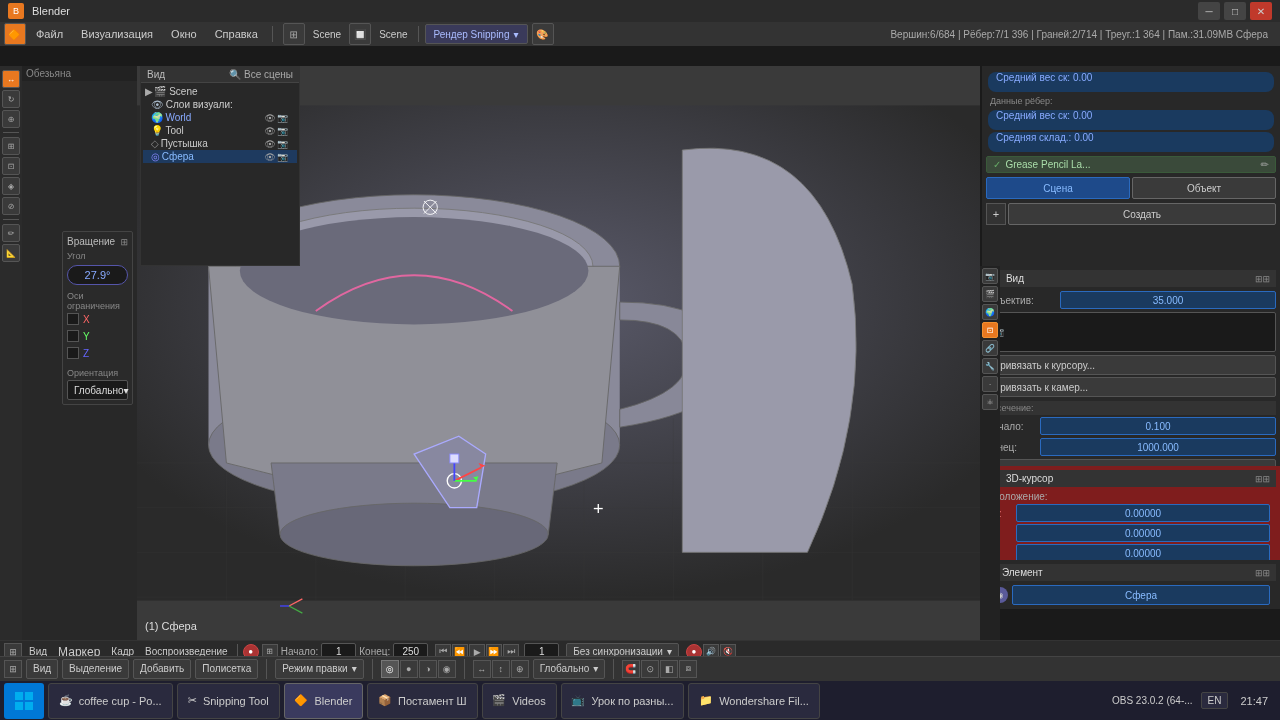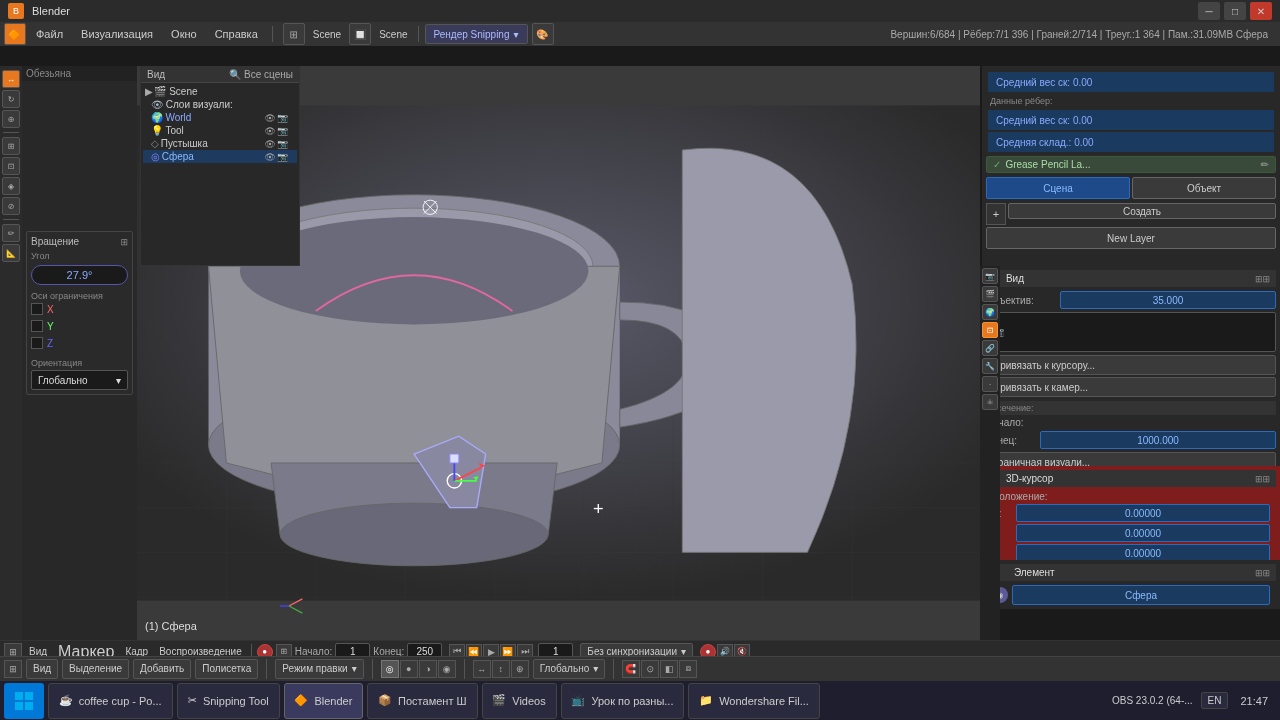--- a/index.html
+++ b/index.html
@@ -36,21 +36,21 @@
     .panel-label { font-size: 10px; color: #888; padding: 2px 4px; background: #222; margin-bottom: 2px; }
     .checkbox-row { display: flex; align-items: center; gap: 4px; margin-bottom: 3px; }
     .small-checkbox { width: 12px; height: 12px; border: 1px solid #555; background: #1a1a1a; }
     .angle-display { background: #1a1a1a; border: 1px solid #5555aa; color: #88aaff; height: 20px; display: flex; align-items: center; justify-content: center; font-size: 11px; border-radius: 10px; width: 100%; margin-top: 2px; }
 
     
     .viewport { position: absolute; top: 66px; left: 137px; right: 300px; bottom: 80px; background: #3a3a3a; overflow: hidden; }
     .viewport-label { position: absolute; top: 4px; left: 8px; font-size: 11px; color: #ddd; z-index: 10; }
 
     
-    .data-bar { background: #1a3a5f; height: 20px; display: flex; align-items: center; justify-content: space-between; padding: 0 8px; margin: 2px; border-radius: 0; font-size: 10px; color: #88aaff; cursor: pointer; }
+    .data-bar { background: #1a3a5f; height: 20px; display: flex; justify-content: space-between; padding: 0 8px; margin: 2px; border-radius: 8px; font-size: 10px; color: #88aaff; cursor: pointer; }
 
     
     .bottom-toolbar { position: absolute; bottom: 40px; left: 0; right: 0; height: 24px; background: #333; display: flex; align-items: center; padding: 0 4px; gap: 4px; z-index: 99; border-top: 1px solid #444; }
     .bottom-toolbar-btn { height: 20px; padding: 0 6px; background: #3a3a3a; border: 1px solid #555; color: #ccc; font-size: 10px; cursor: pointer; border-radius: 2px; display: flex; align-items: center; gap: 3px; }
 
     
     .viewport-svg { width: 100%; height: 100%; }
 
     
     ::-webkit-scrollbar { width: 6px; height: 6px; }
@@ -112,21 +112,21 @@
 
 <div class="left-panel">
   <div class="panel-label">Обезьяна</div>
 
   <div class="left-panel-content">
 
     <div style="display:flex;flex-direction:column;gap:2px;margin-top:4px;">
       <div style="font-size:9px;color:#888;transform:rotate(-90deg);transform-origin:left;writing-mode:vertical-rl;height:60px;padding:2px;">Инструменты</div>
     </div>
 
-    <div style="margin-top:80px;">
+    <div style="margin-top:80px;margin-left:36px;">
       <div style="background:#2a2a2a;border:1px solid #444;border-radius:2px;padding:4px;">
         <div style="display:flex;align-items:center;justify-content:space-between;margin-bottom:4px;">
           <span style="font-size:10px;color:#bbb;">Вращение</span>
           <span style="font-size:9px;color:#888;">⊞</span>
         </div>
         <div style="font-size:9px;color:#888;margin-bottom:4px;">Угол</div>
         <div class="angle-display">27.9°</div>
 
         <div style="margin-top:6px;font-size:9px;color:#888;">Оси ограничения</div>
         <div style="display:flex;flex-direction:column;gap:2px;margin-top:2px;">
@@ -260,25 +260,24 @@
     
     
     <div style="display:flex;gap:2px;margin-top:4px;">
       <button style="flex:1;height:22px;background:#1e4a8a;border:1px solid #2a6abf;color:#88bbff;font-size:10px;cursor:pointer;border-radius:2px;">Сцена</button>
       <button style="flex:1;height:22px;background:#3a3a3a;border:1px solid #666;color:#ccc;font-size:10px;cursor:pointer;border-radius:2px;">Объект</button>
     </div>
     
     
     <div style="margin-top:4px;display:flex;gap:2px;">
       <div style="width:20px;height:22px;background:#333;border:1px solid #555;display:flex;align-items:center;justify-content:center;cursor:pointer;">+</div>
-      <button style="flex:1;height:16px;background:#3a3a3a;border:1px solid #666;color:#ccc;font-size:10px;cursor:pointer;border-radius:2px;">Создать</button>
-    </div>
-    
-    
-    <button style="width:100%;height:22px;background:#3a3a3a;border:1px solid #666;color:#ccc;font-size:10px;cursor:pointer;border-radius:2px;margin-top:2px;">New Layer</button>
+      <button style="flex:1;height:22px;background:#3a3a3a;border:1px solid #666;color:#ccc;font-size:10px;cursor:pointer;border-radius:2px;">Создать</button>
+    </div>
+    
+    
   </div>
 </div>
 
 <div style="position:absolute;top:266px;right:0;width:300px;background:#282828;border-left:2px solid #1a1a1a;padding:4px;z-index:44;">
   <div style="background:#333;padding:3px 6px;font-size:10px;color:#ddd;display:flex;align-items:center;justify-content:space-between;cursor:pointer;margin-bottom:4px;">
     <div style="display:flex;align-items:center;gap:4px;">
       <span style="color:#aaa;">▼</span>
       <span>Вид</span>
     </div>
     <span style="font-size:9px;color:#888;">⊞⊞</span>
@@ -297,20 +296,23 @@
   
   <button style="width:100%;height:20px;background:#3a3a3a;border:1px solid #555;color:#ccc;font-size:10px;cursor:pointer;border-radius:2px;text-align:left;padding:0 6px;margin-bottom:2px;">Привязать к курсору...</button>
   <button style="width:100%;height:20px;background:#3a3a3a;border:1px solid #555;color:#ccc;font-size:10px;cursor:pointer;border-radius:2px;text-align:left;padding:0 6px;margin-bottom:2px;">Привязать к камер...</button>
   
   
   <div style="background:#333;padding:2px 6px;font-size:9px;color:#888;margin:2px 0;">
     <span>Усечение:</span>
   </div>
   <div style="display:flex;align-items:center;gap:4px;margin-bottom:3px;">
     <span style="font-size:10px;color:#aaa;flex:0 0 50px;">Начало:</span>
+    <div style="flex:1;height:18px;background:#1a3a5f;border:1px solid #2a6abf;color:#88bbff;font-size:10px;display:flex;align-items:center;justify-content:center;border-radius:2px;">
+      <span>0.100</span>
+    </div>
   </div>
   <div style="display:flex;align-items:center;gap:4px;margin-bottom:3px;">
     <span style="font-size:10px;color:#aaa;flex:0 0 50px;">Конец:</span>
     <div style="flex:1;height:18px;background:#1a3a5f;border:1px solid #2a6abf;color:#88bbff;font-size:10px;display:flex;align-items:center;justify-content:center;border-radius:2px;">
       <span>1000.000</span>
     </div>
   </div>
   
   <button style="width:100%;height:20px;background:#3a3a3a;border:1px solid #555;color:#ccc;font-size:10px;cursor:pointer;border-radius:2px;text-align:left;padding:0 6px;margin-bottom:2px;">Граничная визуали...</button>
 </div>
@@ -339,21 +341,21 @@
   <div style="display:flex;align-items:center;gap:4px;margin-bottom:2px;padding:0 6px;">
     <span style="font-size:10px;color:#8888ff;flex:0 0 20px;">Z:</span>
     <div style="flex:1;height:18px;background:#1a3a5f;border:1px solid #2a6abf;color:#88bbff;font-size:10px;display:flex;align-items:center;justify-content:center;border-radius:2px;">
       <span>0.00000</span>
     </div>
   </div>
 </div>
 
 <div style="position:absolute;top:560px;right:0;width:300px;background:#282828;border-left:2px solid #1a1a1a;padding:4px;z-index:44;">
   <div style="background:#333;padding:3px 6px;font-size:10px;color:#ddd;display:flex;align-items:center;justify-content:space-between;cursor:pointer;margin-bottom:4px;">
-    <div style="display:flex;align-items:flex-end;gap:12px;">
+    <div style="display:flex;align-items:flex-end;gap:0;">
       <span style="color:#aaa;">▼</span>
       <span>Элемент</span>
     </div>
     <span style="font-size:9px;color:#888;">⊞⊞</span>
   </div>
   <div style="display:flex;align-items:center;gap:4px;padding:0 6px;">
     <div style="width:16px;height:16px;background:#5a5a9a;border-radius:50%;display:flex;align-items:center;justify-content:center;font-size:8px;">◉</div>
     <div style="flex:1;height:20px;background:#1a3a5f;border:1px solid #2a6abf;color:#88bbff;font-size:10px;display:flex;align-items:center;justify-content:center;border-radius:2px;">
       <span>Сфера</span>
     </div>
@@ -540,21 +542,21 @@
     <div style="width:18px;height:18px;background:#3a3a3a;border:1px solid #555;cursor:pointer;display:flex;align-items:center;justify-content:center;font-size:9px;color:#aaa;">◧</div>
     <div style="width:18px;height:18px;background:#3a3a3a;border:1px solid #555;cursor:pointer;display:flex;align-items:center;justify-content:center;font-size:9px;color:#aaa;">⧈</div>
   </div>
 </div>
 
 <div style="position:absolute;bottom:40px;left:0;right:0;height:40px;background:#262626;z-index:98;border-top:1px solid #333;">
 
   <div style="height:22px;background:#2a2a2a;display:flex;align-items:center;padding:0 4px;gap:3px;border-bottom:1px solid #333;">
     <div style="width:18px;height:18px;background:#3a3a3a;border:1px solid #555;display:flex;align-items:center;justify-content:center;font-size:9px;color:#aaa;cursor:pointer;">⊞</div>
     <span style="font-size:10px;color:#ccc;cursor:pointer;padding:0 4px;">Вид</span>
-    <span style="font-size:16px;color:#ccc;cursor:pointer;padding:0 4px;">Маркер</span>
+    <span style="font-size:12px;color:#ccc;cursor:pointer;padding:0 4px;">Маркер</span>
     <span style="font-size:10px;color:#ccc;cursor:pointer;padding:0 4px;">Кадр</span>
     <span style="font-size:10px;color:#ccc;cursor:pointer;padding:0 4px;">Воспроизведение</span>
     <div style="width:1px;height:16px;background:#555;margin:0 2px;"></div>
 
     <div style="width:16px;height:16px;background:#aa3333;border:1px solid #cc4444;display:flex;align-items:center;justify-content:center;font-size:8px;color:white;cursor:pointer;border-radius:50%;">●</div>
     <div style="width:16px;height:16px;background:#3a3a3a;border:1px solid #555;display:flex;align-items:center;justify-content:center;font-size:8px;color:#aaa;cursor:pointer;">⊞</div>
 
     <span style="font-size:10px;color:#aaa;">Начало:</span>
     <div style="width:35px;height:18px;background:#1a1a1a;border:1px solid #555;color:#ddd;font-size:10px;display:flex;align-items:center;justify-content:center;border-radius:2px;">
       <span>1</span>

